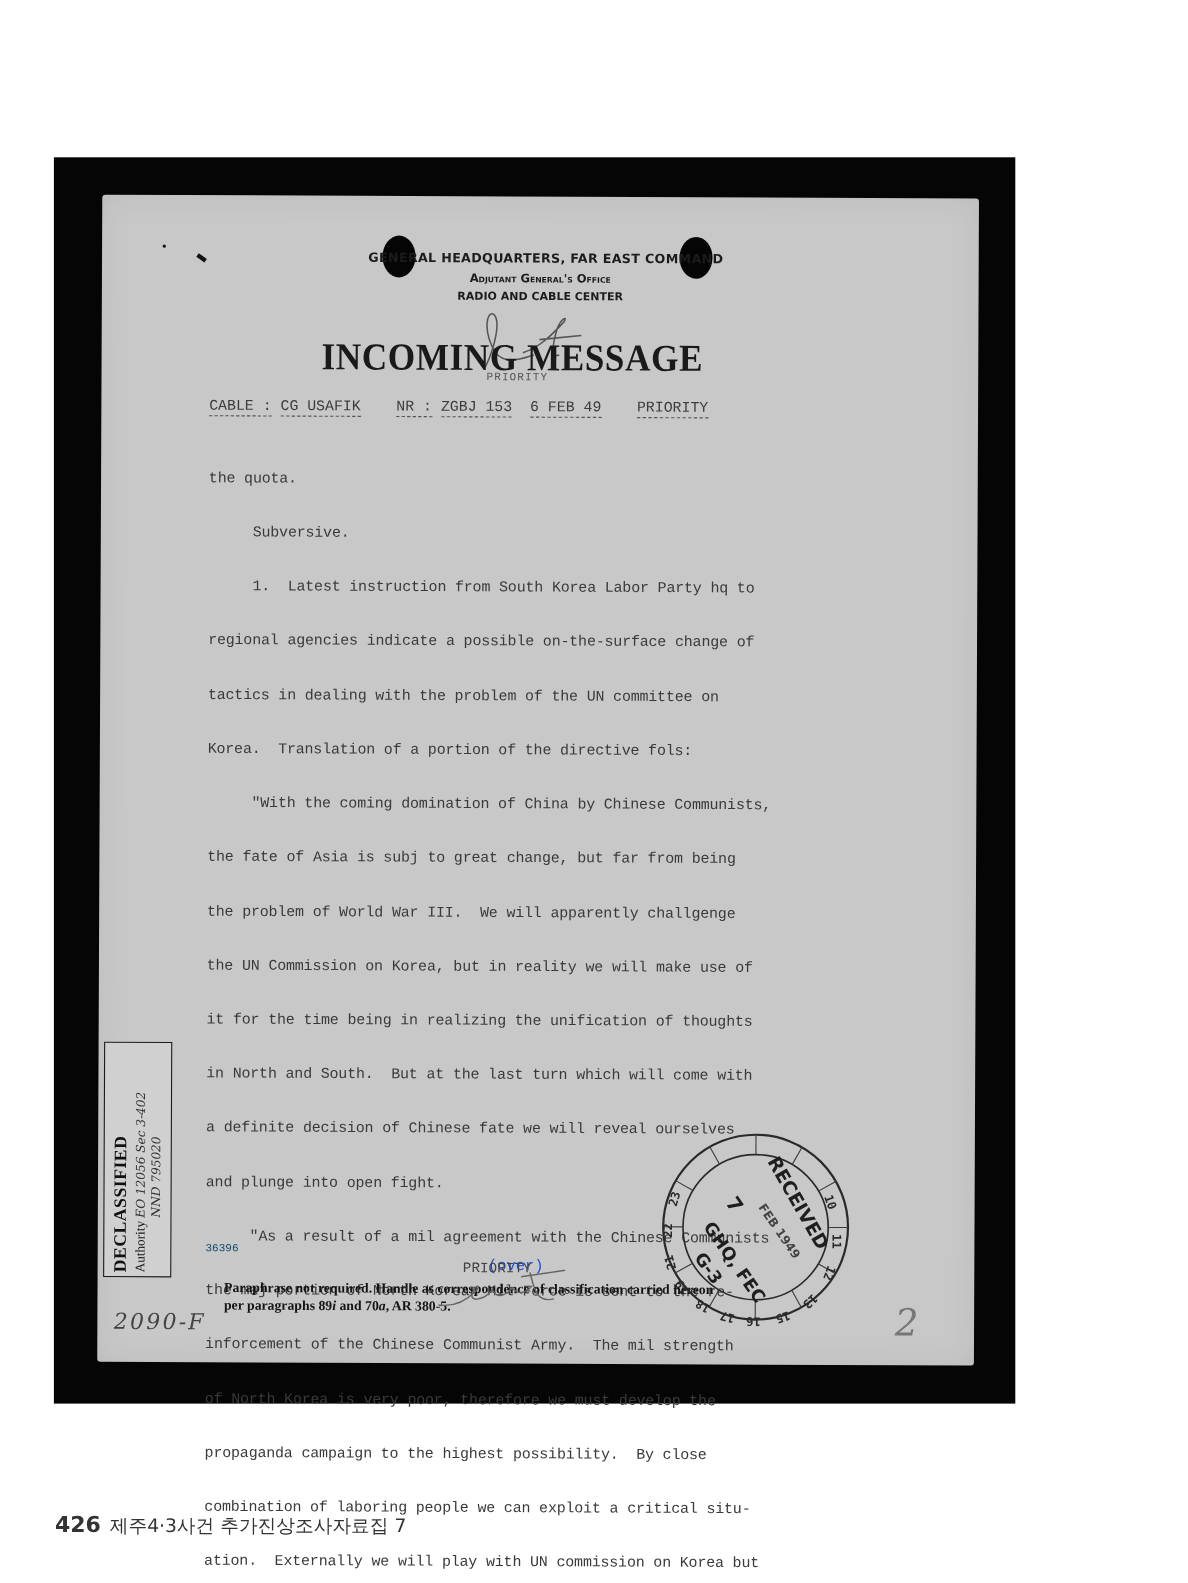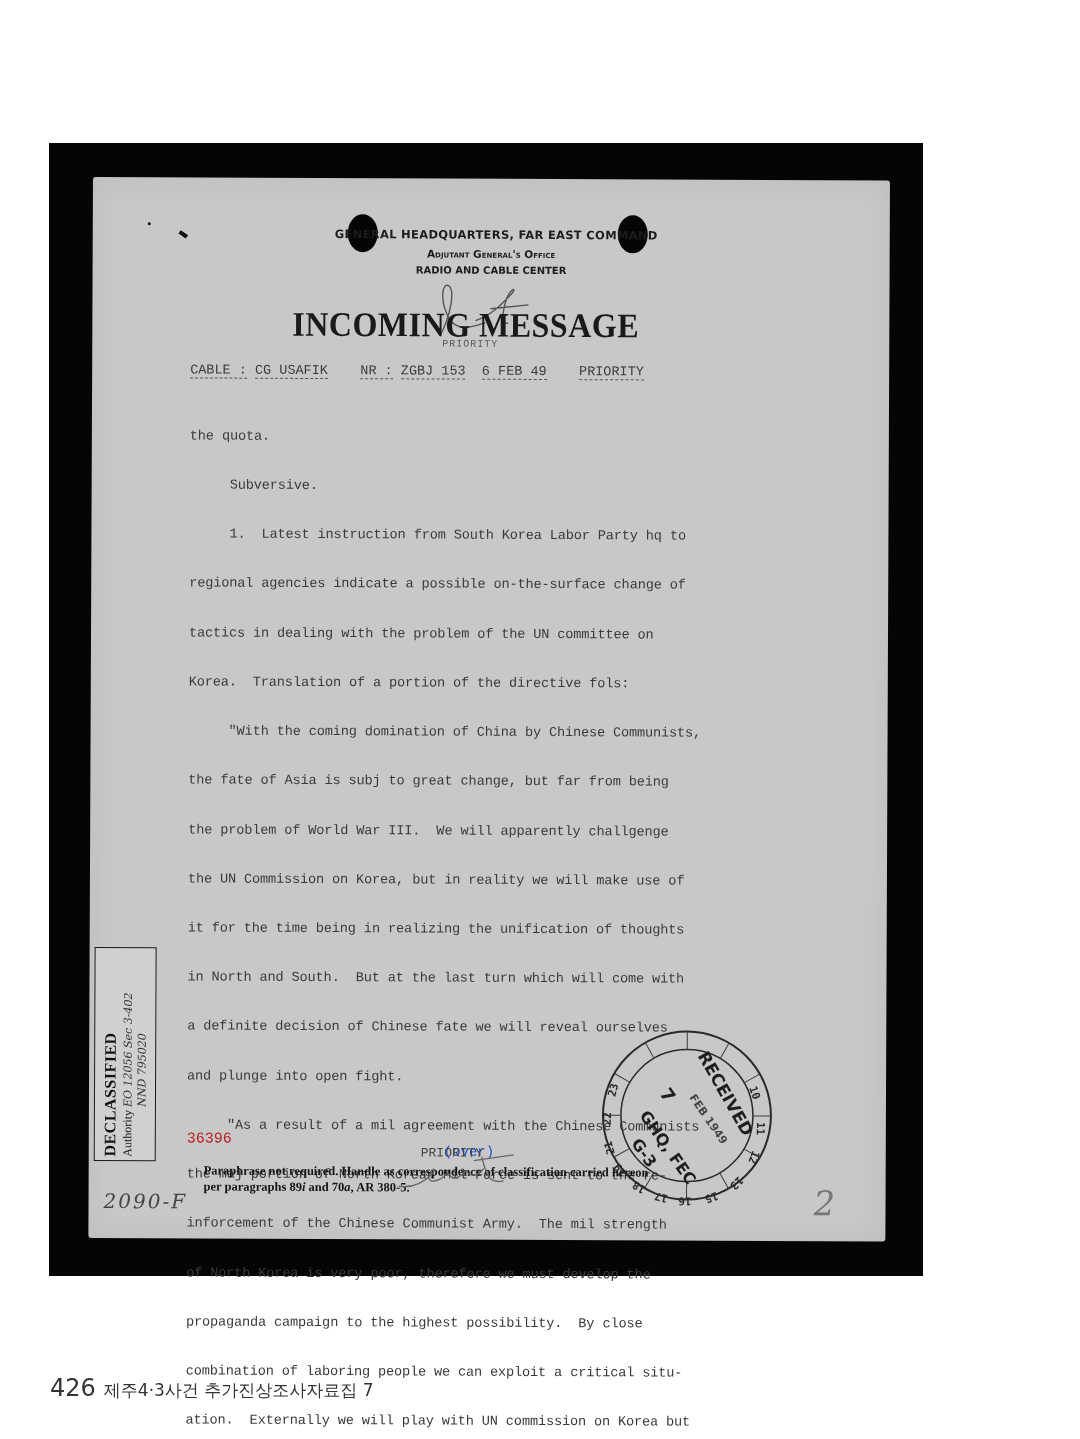--- a/index.html
+++ b/index.html
@@ -47,21 +47,21 @@
   }
   .msgline .u { border-bottom: 1px dashed #555; }
   .body {
     position: absolute; top: 218px; left: 98px; width: 690px;
     font-family: "Liberation Mono", monospace; font-size: 13.6px; line-height: 16.4px;
     color: #3a3a3a; white-space: pre; letter-spacing: -0.15px;
   }
   .body .line { display: block; }
   .refnum {
     position: absolute; top: 953px; left: 98px;
-    font-family: "Liberation Mono", monospace; font-size: 15px; color: #b91c1c;
+    font-family: "Liberation Mono", monospace; font-size: 10px; color: #0c4a6e;
   }
   .over {
     position: absolute; top: 952px; left: 355px;
     font-family: "Liberation Mono", monospace; font-size: 14px; color: #1d4ed8; margin-top: 13px;
   }
   .priority-bottom {
     position: absolute; top: 967px; left: 332px;
     font-family: "Liberation Mono", monospace; font-size: 13px; color: #444;
   }
   .footer-note {
@@ -92,21 +92,21 @@
   }
   .hand-right {
     position: absolute; top: 1003px; left: 725px;
     font-family: "DejaVu Serif", serif; font-style: italic; font-size: 34px; color: #777;
   }
   .sig-bottom { position: absolute; top: 968px; left: 305px; width: 130px; height: 48px; }
   .page-footer {
     position: absolute; left: 50px; top: 1374px;
     font-family: "DejaVu Sans", sans-serif; color: #333;
   }
-  .page-footer .num { font-weight: normal; font-size: 24px; margin-right: 8px; }
+  .page-footer .num { font-weight: bold; font-size: 20px; margin-right: 8px; }
   .page-footer .title-ko { font-size: 17px; margin-top: 44px; }
 </style>
 </head>
 <body>
 
 <div class="frame"></div>
 
 <div class="paper">
   <div class="punch" style="left:255px; top:36px;"></div>
   <div class="punch" style="left:525px; top:36px;"></div>

